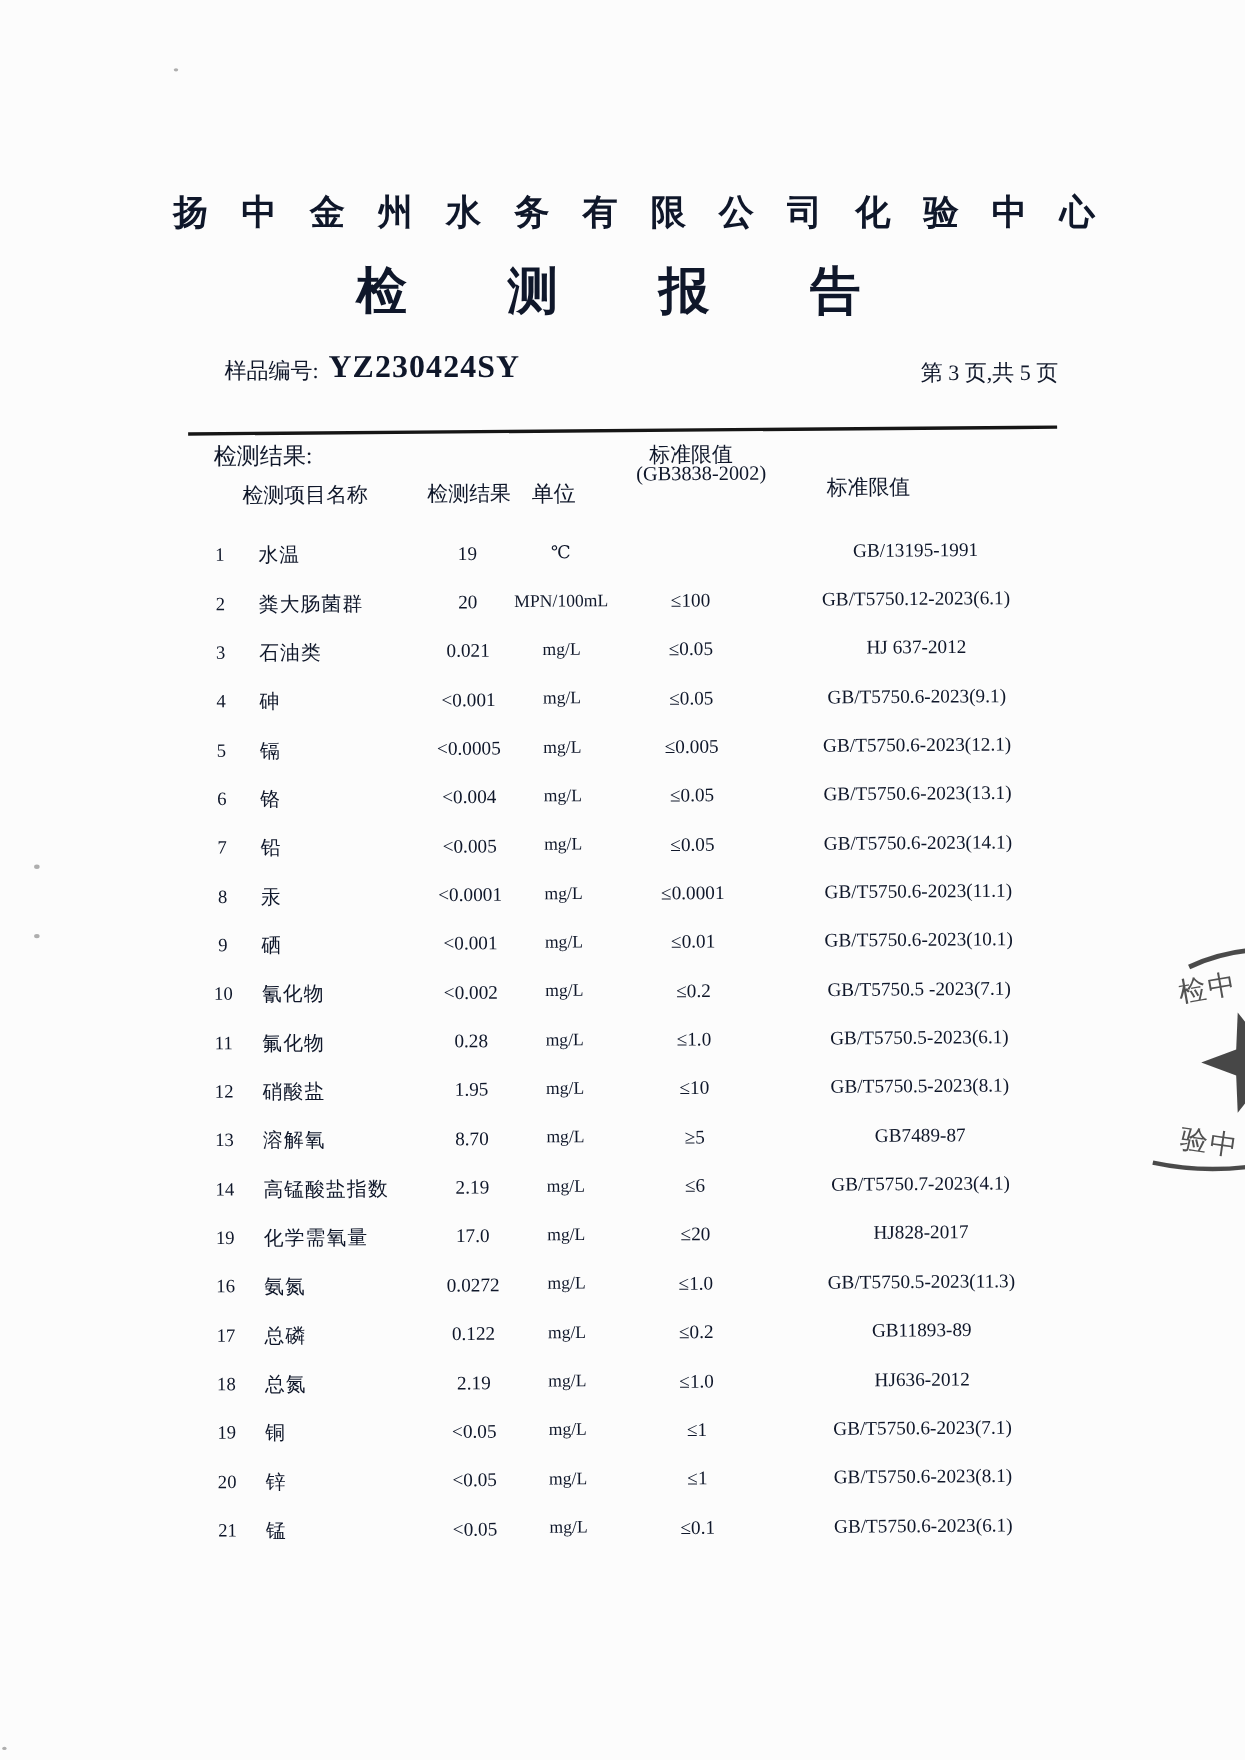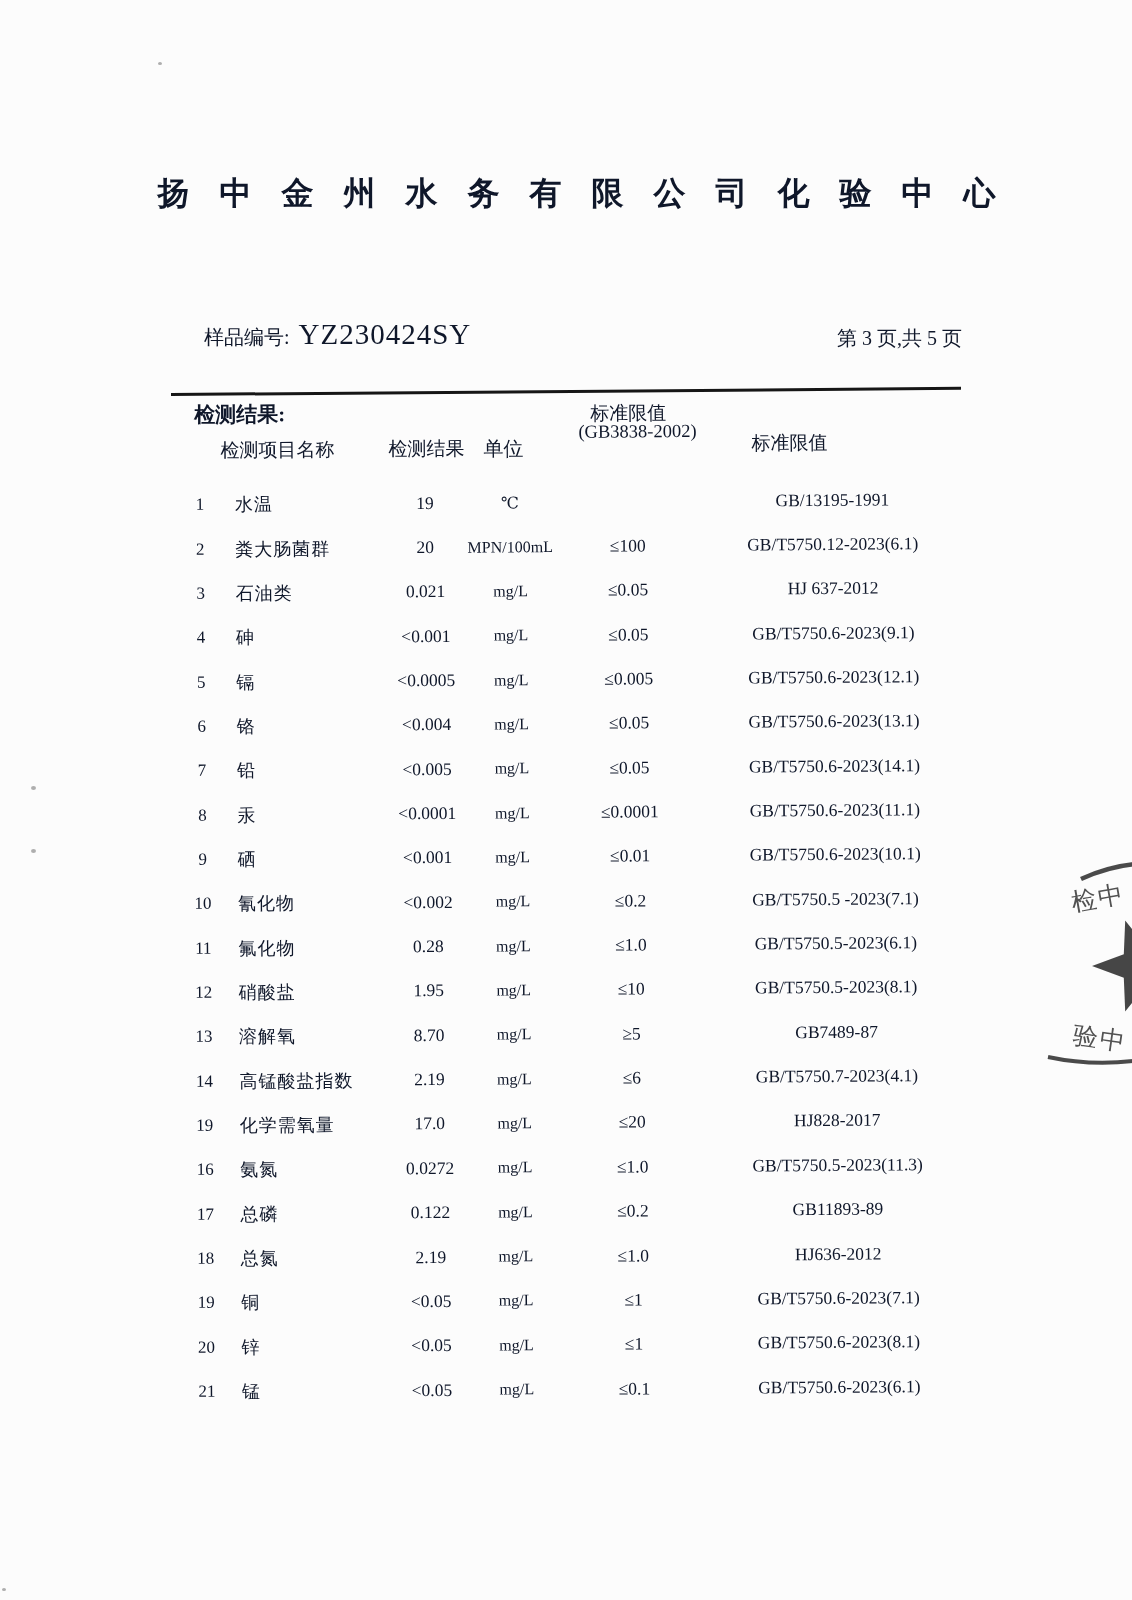--- a/index.html
+++ b/index.html
@@ -19,34 +19,34 @@
   }
   .report-title{
     position:absolute;left:573px;top:234px;transform:translateX(-50%);
     font-size:46px;letter-spacing:40px;white-space:nowrap;font-weight:700;
   }
   .sample-line{
     position:absolute;left:204px;top:318px;
     display:flex;align-items:flex-end;gap:9px;white-space:nowrap;
   }
   .sample-label{font-size:20px;}
-  .sample-number{font-size:29px;font-weight:400;letter-spacing:1px;}
+  .sample-number{font-size:29px;font-weight:700;letter-spacing:1px;}
   .page-info{
     position:absolute;right:170px;top:325px;font-size:20px;white-space:nowrap;
   }
   
   .table-block{
     position:absolute;left:178px;top:380px;width:792px;height:1040px;
     transform:rotate(-0.45deg);transform-origin:0 50%;
   }
   .top-rule{
     position:absolute;left:-3px;top:13px;width:790px;height:3px;
     background:#161616;
   }
-  .section-label{position:absolute;left:20px;top:21px;font-size:21px;font-weight:700;white-space:nowrap;}
+  .section-label{position:absolute;left:20px;top:21px;font-size:21px;font-weight:400;white-space:nowrap;}
   .h-limit1  {position:absolute;left:416px;top:24px;font-size:19px;white-space:nowrap;}
   .h-item    {position:absolute;left:46px; top:58px;font-size:19px;white-space:nowrap;}
   .h-result  {position:absolute;left:214px;top:58px;font-size:19px;white-space:nowrap;}
   .h-unit    {position:absolute;left:309px;top:58px;font-size:20px;white-space:nowrap;text-align:right;}
   .h-limit2  {position:absolute;left:404px;top:45px;font-size:18.5px;white-space:nowrap;}
   .h-basis   {position:absolute;left:577px;top:55px;font-size:19px;white-space:nowrap;}
   .rows{position:absolute;left:0;top:103px;width:790px;}
   .row{
     height:44.35px;display:grid;
     grid-template-columns:50px 160px 80px 90px 145px 265px;
@@ -66,20 +66,21 @@
   .speck.s2{left:31px;top:786px;width:5px;height:4px;}
   .speck.s3{left:31px;top:849px;width:5px;height:4px;}
   .speck.s4{left:2px;top:1588px;width:4px;height:3px;}
 </style>
 </head>
 <body>
 
 <div class="page">
 
   <div class="org-title">扬 中 金 州 水 务 有 限 公 司 化 验 中 心</div>
+  <div class="report-title">检 测 报 告</div>
 
   <div class="sample-line">
     <span class="sample-label">样品编号:</span>
     <span class="sample-number">YZ230424SY</span>
   </div>
   <div class="page-info">第 3 页,共 5 页</div>
 
   <div class="table-block">
     <div class="top-rule"></div>
     <div class="section-label">检测结果:</div>

